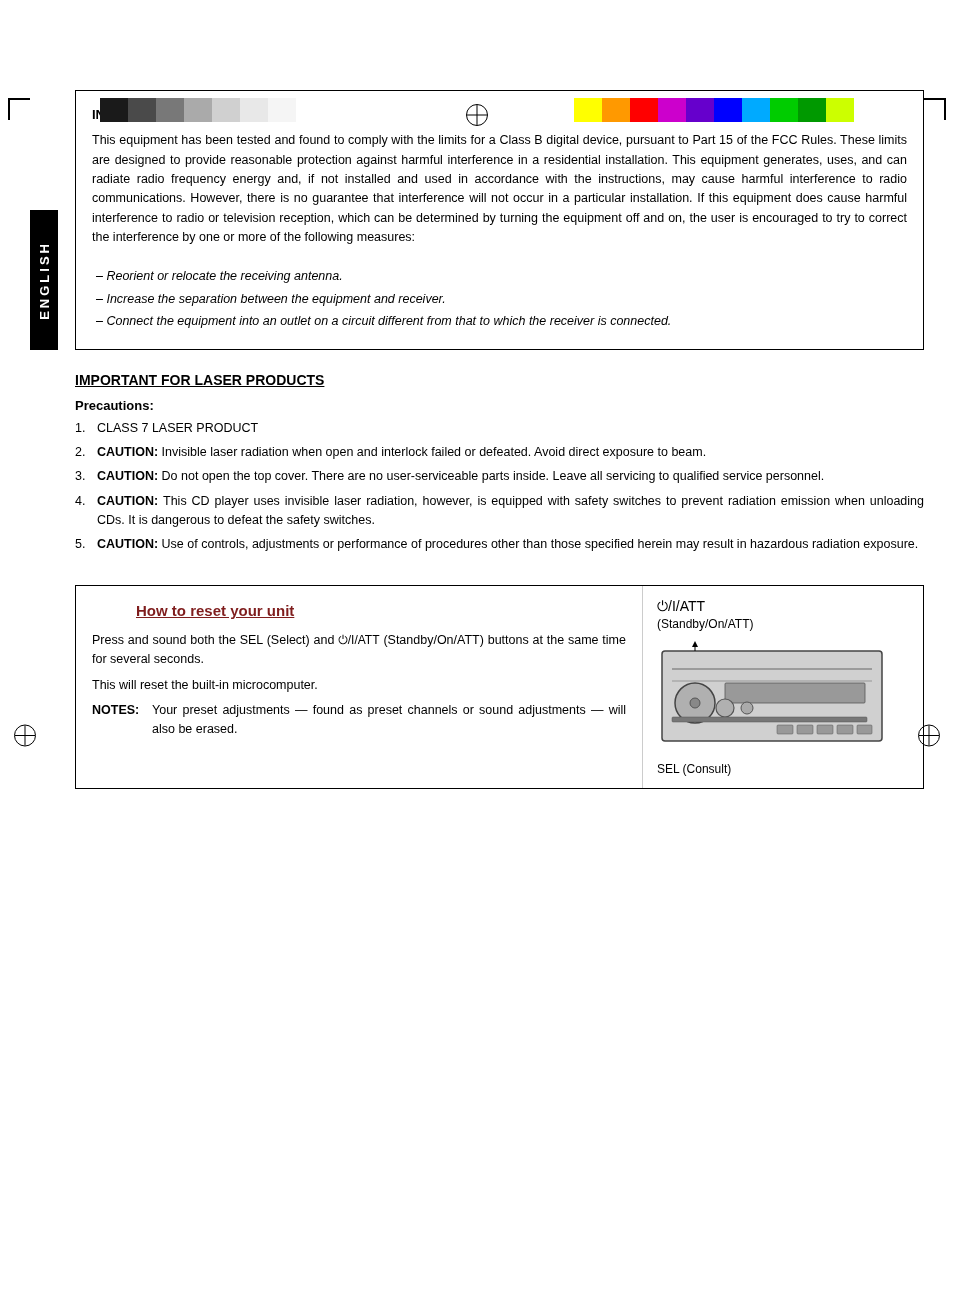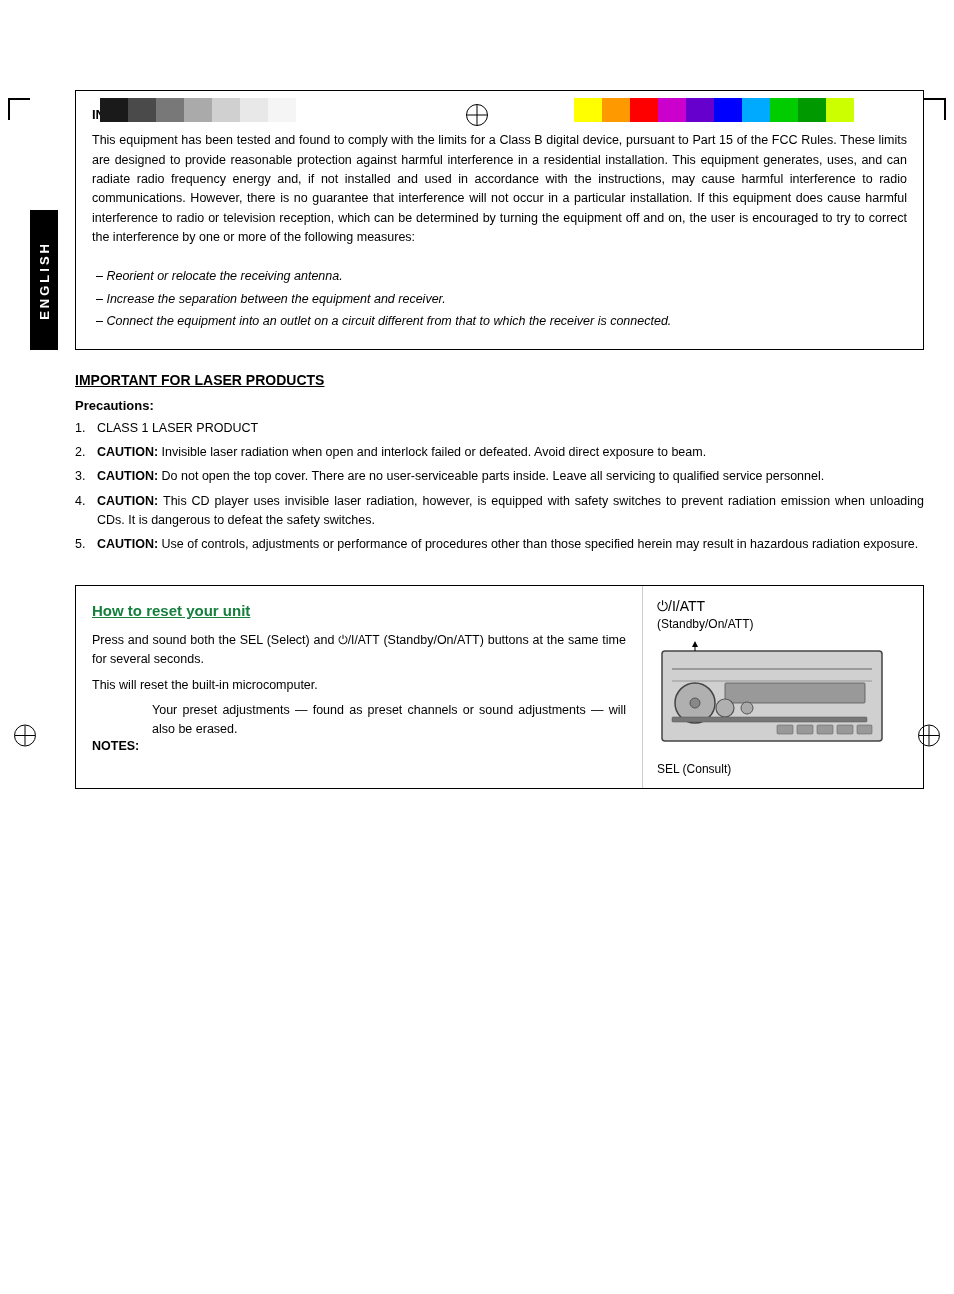--- a/index.html
+++ b/index.html
@@ -167,39 +167,39 @@
     .reset-right {
       width: 280px;
       padding: 12px 14px;
       font-size: 12.5px;
     }
     .reset-title {
       font-size: 15px;
       font-weight: bold;
       text-decoration: underline;
       margin-bottom: 12px;
-      color: #15803d;
+      color: #7f1d1d;
+      margin-left: 44px;
     }
     .reset-body {
       font-size: 12.5px;
       line-height: 1.55;
       text-align: justify;
     }
     .reset-body p {
       margin-bottom: 6px;
     }
     .reset-notes {
       display: flex;
       gap: 6px;
       margin-top: 4px;
     }
     .reset-notes .notes-label {
       font-weight: bold;
       min-width: 54px;
-      margin-top: 36px;
     }
     .reset-notes .notes-text {
       font-size: 12.5px;
       line-height: 1.55;
     }
 
     
     .standby-label {
       font-size: 13px;
       margin-bottom: 2px;
@@ -310,21 +310,21 @@
           <li>– Connect the equipment into an outlet on a circuit different from that to which the receiver is connected.</li>
         </ul>
     </div>
 
     <div class="laser-section">
       <div class="laser-title">IMPORTANT FOR LASER PRODUCTS</div>
       <div class="laser-precautions-title">Precautions:</div>
       <ol class="laser-list" id="laser-list">
       <li style="display: flex; gap: 6px; margin-bottom: 5px; font-size: 12.5px; line-height: 1.55; text-align: justify;">
             <span style="min-width: 16px;">1.</span>
-            <span>CLASS 1 LASER PRODUCT</span>
+            <span>CLASS 7 LASER PRODUCT</span>
           </li>
           <li style="display: flex; gap: 6px; margin-bottom: 5px; font-size: 12.5px; line-height: 1.55; text-align: justify;">
             <span style="min-width: 16px;">2.</span>
             <span><strong>CAUTION: </strong>Invisible laser radiation when open and interlock failed or defeated. Avoid direct exposure to beam.</span>
           </li>
           <li style="display: flex; gap: 6px; margin-bottom: 5px; font-size: 12.5px; line-height: 1.55; text-align: justify;">
             <span style="min-width: 16px;">3.</span>
             <span><strong>CAUTION: </strong>Do not open the top cover. There are no user-serviceable parts inside. Leave all servicing to qualified service personnel.</span>
           </li>
           <li style="display: flex; gap: 6px; margin-bottom: 5px; font-size: 12.5px; line-height: 1.55; text-align: justify;">

